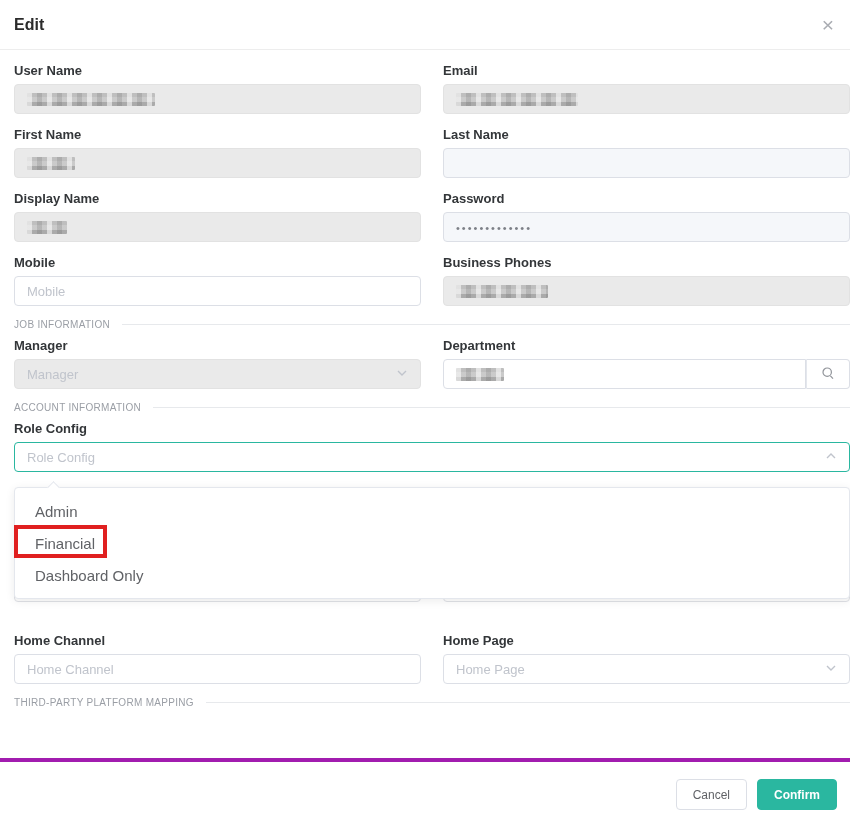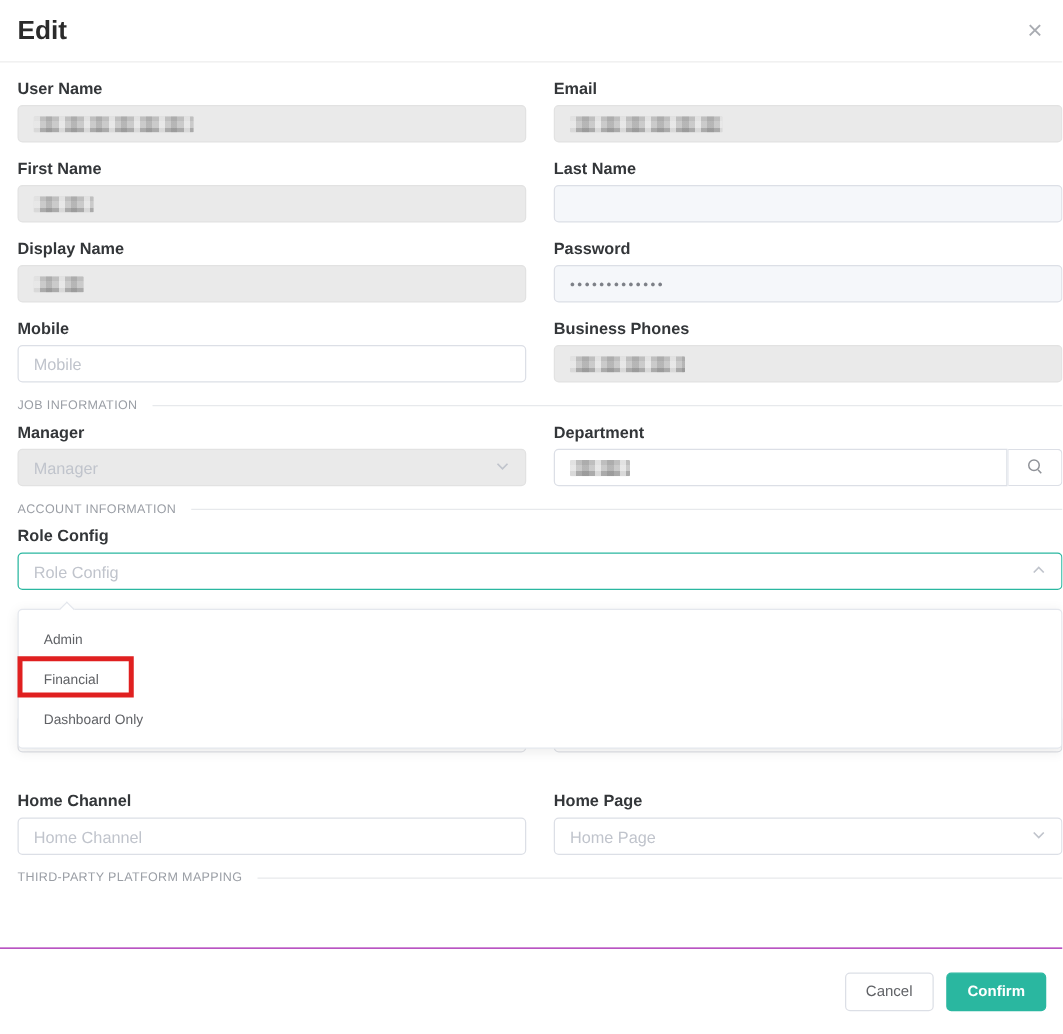--- a/index.html
+++ b/index.html
@@ -5,21 +5,21 @@
   * { box-sizing: border-box; }
   html,body { margin:0; padding:0; }
   body {
     width:850px; height:827px; background:#ffffff;
     font-family:"Liberation Sans", sans-serif; color:#303133;
     position:relative; overflow:hidden;
   }
   
   .modal-header { height:50px; display:flex; align-items:center; justify-content:space-between;
     padding:0 16px 0 14px; border-bottom:1px solid #ededed; }
-  .modal-title { font-size:21px; font-weight:bold; color:#2b2b2b; }
+  .modal-title { font-size:16px; font-weight:bold; color:#2b2b2b; }
   .close-x { color:#a9acb2; font-size:21px; line-height:1; cursor:pointer; font-weight:400; }
 
   
   .modal-body { padding:13px 0 0 14px; }
   .row { display:grid; grid-template-columns:1fr 1fr; column-gap:22px; margin-bottom:13px; }
   .field label { display:block; font-size:13px; font-weight:bold; color:#333639; margin-bottom:6px; }
   .control { height:30px; border:1px solid #dcdfe6; border-radius:4px; background:#fff;
     display:flex; align-items:center; padding:0 12px; font-size:13px; color:#606266; width:100%; }
   input.control { outline:none; }
   input.control::placeholder { color:#c0c4cc; }
@@ -48,29 +48,29 @@
 
   
   .role-block { position:relative; margin-bottom:31px; }
   .role-select { border-color:#2ab7a0; }
   .ghost-row { display:grid; grid-template-columns:1fr 1fr; column-gap:22px; margin-top:100px; }
   .ghost { height:30px; border:1px solid #dfe1e6; border-radius:4px; background:#fdfdfd; }
   .dropdown-panel { position:absolute; left:0; right:0; top:66px; height:112px; background:#fff;
     border:1px solid #e4e7ed; border-radius:4px; box-shadow:0 2px 10px rgba(0,0,0,.08); z-index:5; padding-top:8px; }
   .notch { position:absolute; top:-5px; left:34px; width:9px; height:9px; background:#fff;
     border-left:1px solid #e4e7ed; border-top:1px solid #e4e7ed; transform:rotate(45deg); }
-  .dd-option { height:32px; line-height:32px; padding-left:20px; font-size:11px; color:#606266; cursor:pointer; }
+  .dd-option { height:32px; line-height:32px; padding-left:20px; font-size:15px; color:#606266; cursor:pointer; }
   .annotation-box { position:absolute; left:-1px; top:37px; width:93px; height:33px;
     border:4px solid #e02020; z-index:6; pointer-events:none; }
 
   .password-dots { font-size:11px; letter-spacing:2px; color:#7d8087; transform:translateY(1px); }
 
   
   .modal-footer { position:absolute; left:0; right:0; bottom:0; height:69px; background:#fff;
-    border-top:1px solid #a21caf; display:flex; align-items:center; justify-content:flex-end;
+    border-top:4px solid #a21caf; display:flex; align-items:center; justify-content:flex-end;
     gap:10px; padding:0 13px; }
   .btn { border-radius:4px; font-size:12px; padding:0 16px; height:31px; cursor:pointer;
     font-family:"Liberation Sans", sans-serif; }
   .btn-cancel { background:#fff; border:1px solid #dcdfe6; color:#606266; }
   .btn-confirm { background:#2ab7a0; border:1px solid #2ab7a0; color:#fff; font-weight:bold; }
 </style>
 </head>
 <body>
 
 <div class="modal-header">

